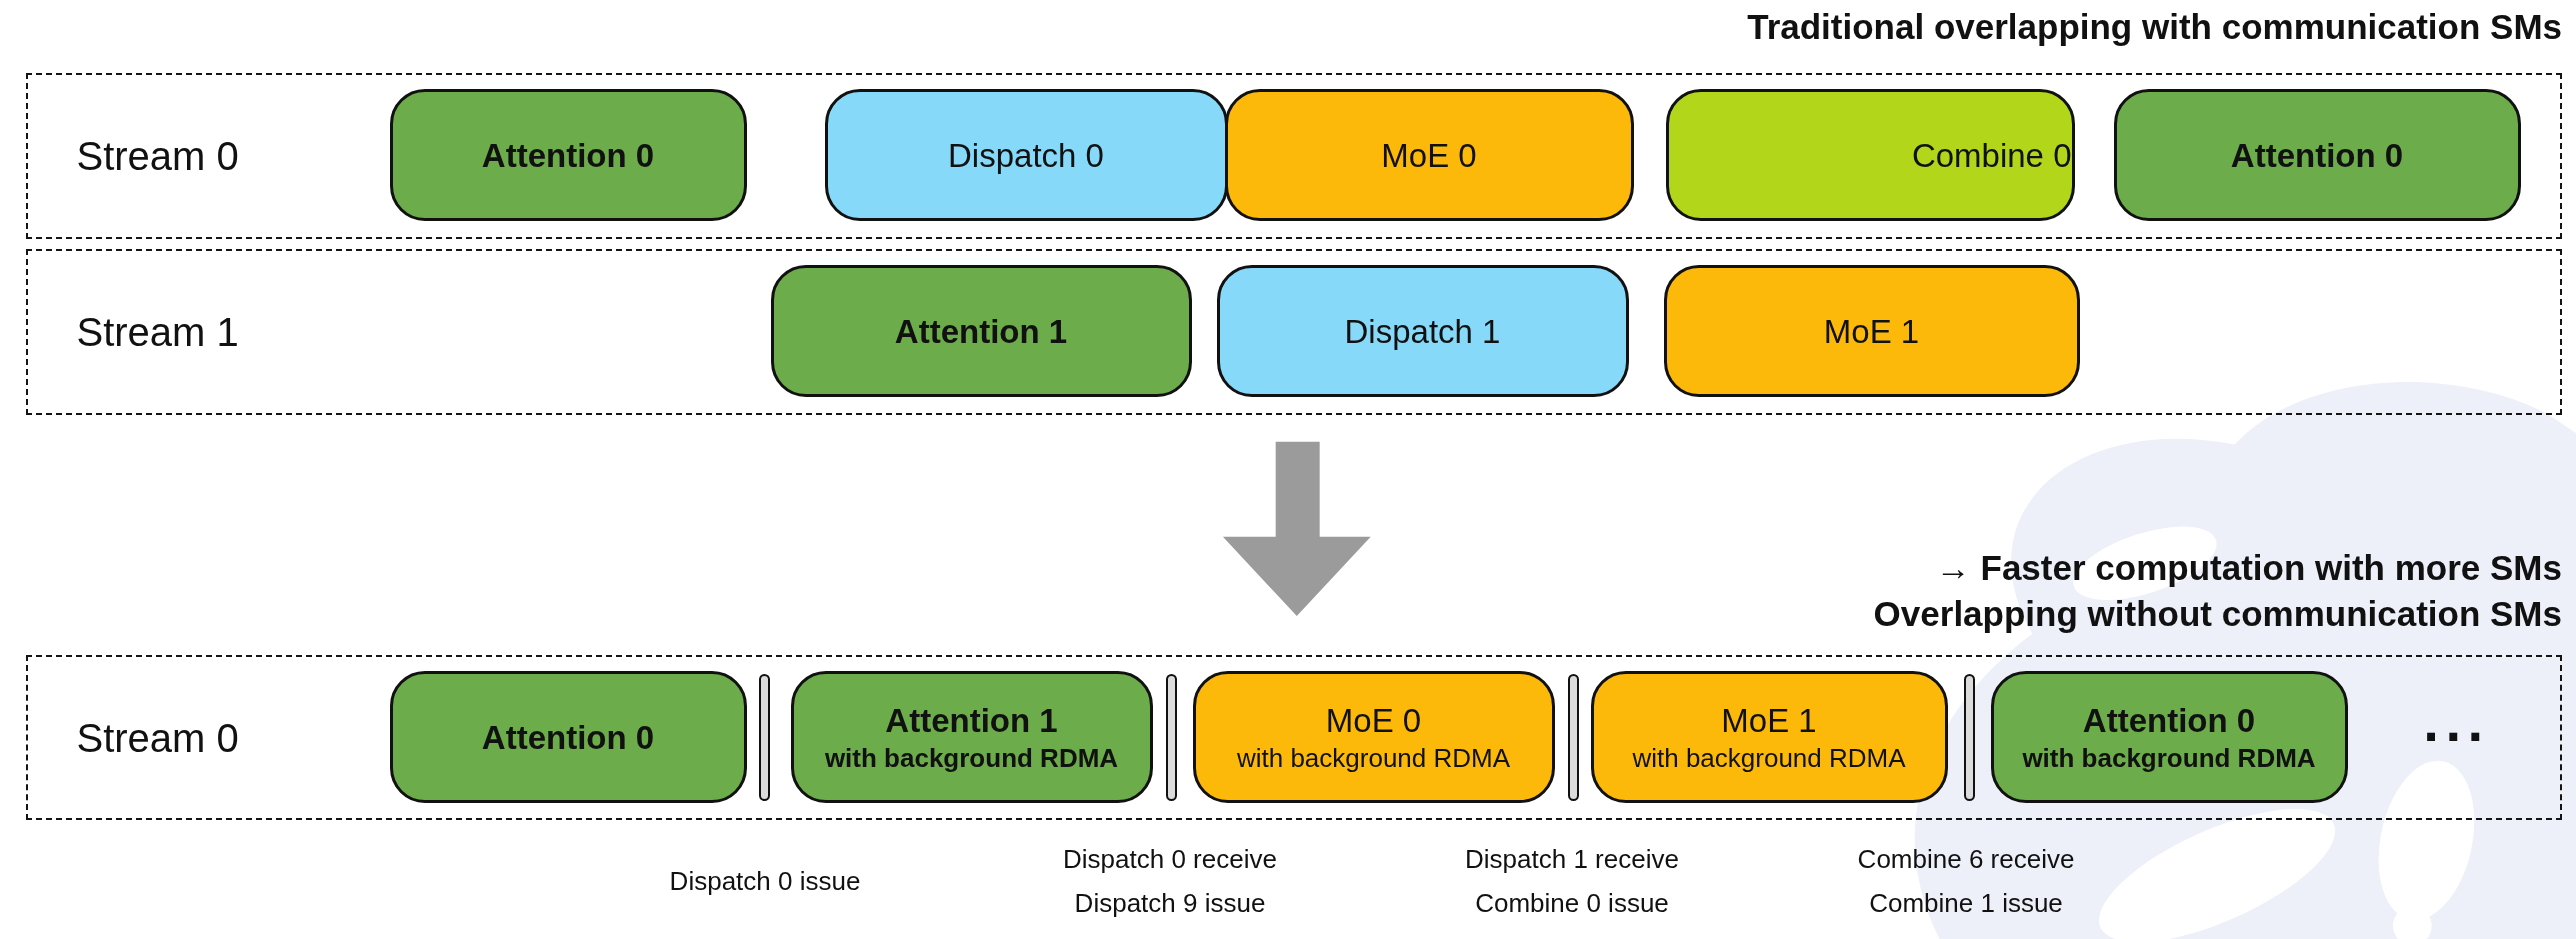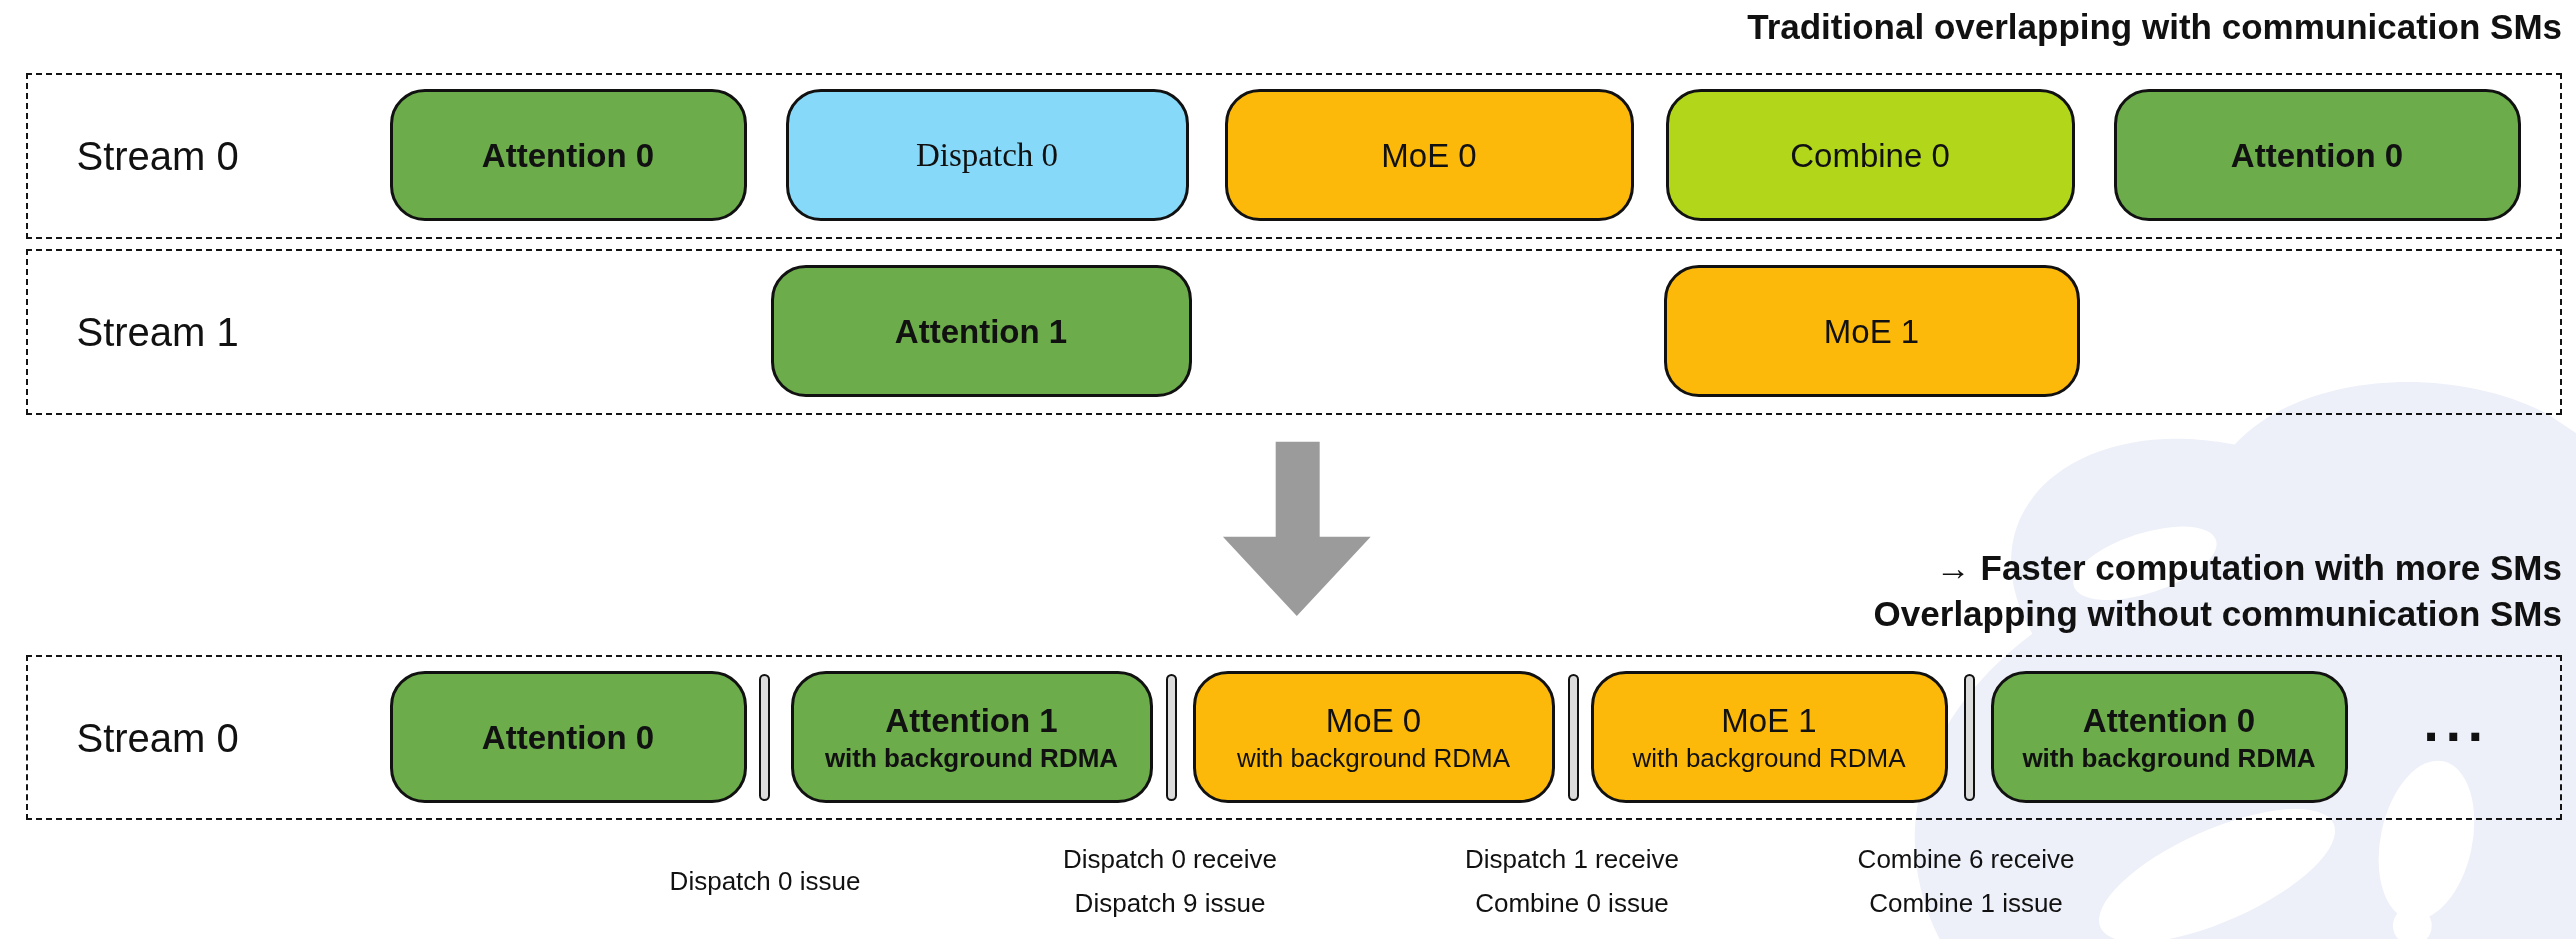--- a/index.html
+++ b/index.html
@@ -66,21 +66,21 @@
     align-items: center;
     justify-content: center;
     gap: 3.5px;
     text-align: center;
   }
   .block .main-label { font-size: 33px; line-height: 39px; }
   .block .sub-label  { font-size: 26px; line-height: 30px; }
   .block.green  { background: var(--green); font-weight: bold; }
   .block.blue   { background: var(--blue); }
   .block.orange { background: var(--orange); }
-  .block.lime   { background: var(--lime); }
+  .block.lime   { background: var(--lime); align-items: flex-end; }
   .sep {
     position: absolute;
     top: 16.7px;
     height: 127px;
     box-sizing: border-box;
     background: var(--separator_fill);
     border: 2.6px solid #111111;
     border-radius: 8px;
   }
   .ellipsis {
@@ -122,41 +122,44 @@
     <div>→ Faster computation with more SMs</div>
     <div>Overlapping without communication SMs</div>
   </div>
 
   <div class="stream-box" style="left: 25.5px; top: 73px; width: 2536px; height: 166px;">
     <span class="stream-label">Stream 0</span>
     <div class="track">
         <div class="block green" style="left: 362px; width: 357px;">
           <div class="main-label">Attention 0</div>
         </div>
-        <div class="block blue" style="left: 758px; width: 403px; font-family: Liberation Serif, serif;">
+        <div class="block blue" style="left: 797px; width: 403px;">
           <div class="main-label">Dispatch 0</div>
         </div>
         <div class="block orange" style="left: 1197px; width: 409px;">
           <div class="main-label">MoE 0</div>
         </div>
         <div class="block lime" style="left: 1638px; width: 409px;">
           <div class="main-label">Combine 0</div>
         </div>
         <div class="block green" style="left: 2086px; width: 407px;">
           <div class="main-label">Attention 0</div>
         </div>
       </div>
   </div>
 
   <div class="stream-box" style="left: 25.5px; top: 249px; width: 2536px; height: 166px;">
     <span class="stream-label">Stream 1</span>
     <div class="track">
         <div class="block green" style="left: 743px; width: 421px;">
           <div class="main-label">Attention 1</div>
         </div>
+        <div class="block blue" style="left: 1189px; width: 412px;">
+          <div class="main-label">Dispatch 1</div>
+        </div>
         <div class="block orange" style="left: 1636px; width: 416px;">
           <div class="main-label">MoE 1</div>
         </div>
       </div>
   </div>
 
   <div class="stream-box" style="left: 25.5px; top: 655px; width: 2536px; height: 165px;">
     <span class="stream-label">Stream 0</span>
     <div class="track">
         <div class="block green" style="left: 362px; width: 357px;">

